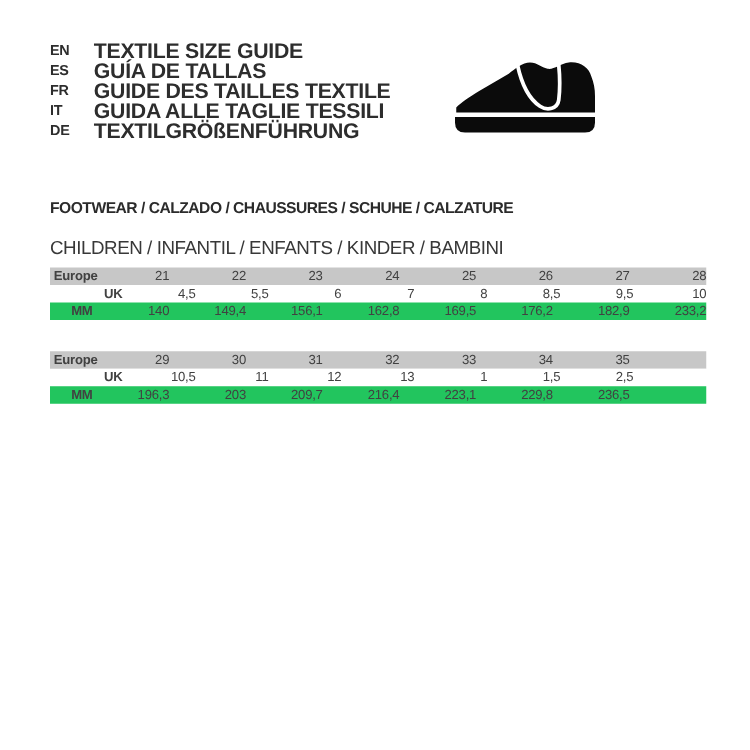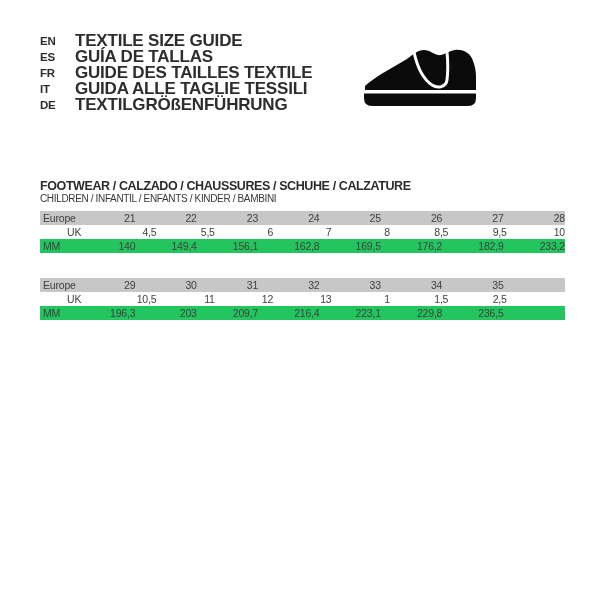--- a/index.html
+++ b/index.html
@@ -10,31 +10,31 @@
 
   
   .top { display:flex; justify-content:space-between; align-items:flex-start; padding-top:33px; }
   .langs { display:block; }
   .lang-row { display:flex; height:16px; line-height:16px; }
   .lang-code { width:35px; font-weight:bold; font-size:11.5px; letter-spacing:-0.2px; color:#2d2d2d; }
   .lang-label { font-weight:bold; font-size:17px; letter-spacing:-0.2px; color:#2d2d2d; white-space:nowrap; }
   .logo { width:120px; height:70px; margin:5px 25px 0 0; flex:0 0 auto; }
 
   
-  .section-title { font-size:12.5px; font-weight:bold; letter-spacing:-0.4px; color:#2b2b2b; margin-top:66px; white-space:nowrap; }
-  .section-subtitle { font-size:10px; font-weight:normal; letter-spacing:-0.35px; color:#383838; margin-bottom:7px; white-space:nowrap; }
+  .section-title { font-size:12.5px; font-weight:bold; letter-spacing:-0.4px; color:#2b2b2b; margin-top:46px; white-space:nowrap; }
+  .section-subtitle { font-size:15px; font-weight:normal; letter-spacing:-0.35px; color:#383838; margin-top:17px; margin-bottom:7px; white-space:nowrap; }
 
   
   .size-table { width:525px; font-size:10.5px; letter-spacing:-0.2px; }
   .t-row { display:grid; grid-template-columns:34px repeat(8, 1fr); height:14px; line-height:14px; align-items:center; }
   .t-row.row-europe { background:#c7c7c7; }
   .t-row.row-uk     { background:#ffffff;margin-left:24px; }
   .t-row.row-mm     { background:#22c55e; }
   .cell { text-align:right; color:#414141; }
-  .cell.lbl { text-align:left; padding-left:3px; }
+  .cell.lbl { text-align:right; padding-left:3px;font-weight:bold; }
   .table-gap { height:25px; }
 </style>
 </head>
 <body>
 
 <div class="page">
 
   <div class="top">
     <div class="langs">
       <div class="lang-row">

